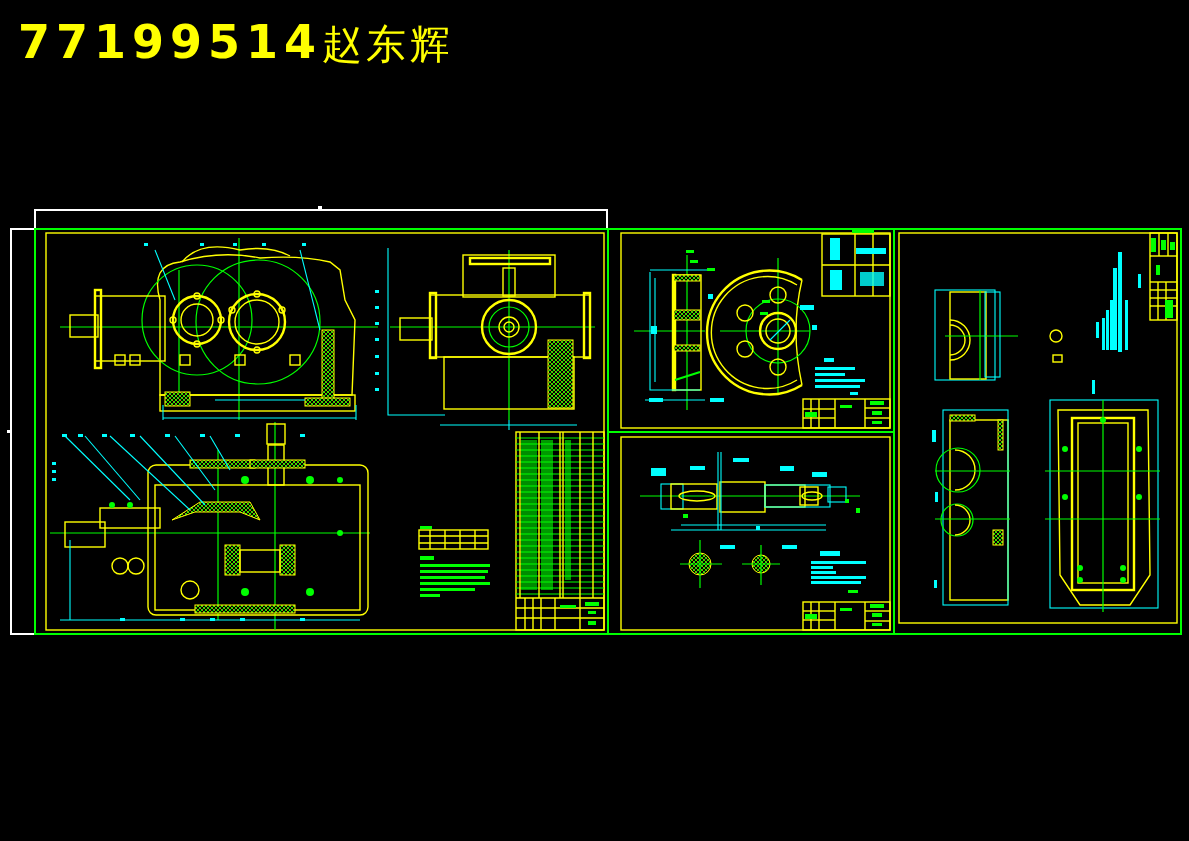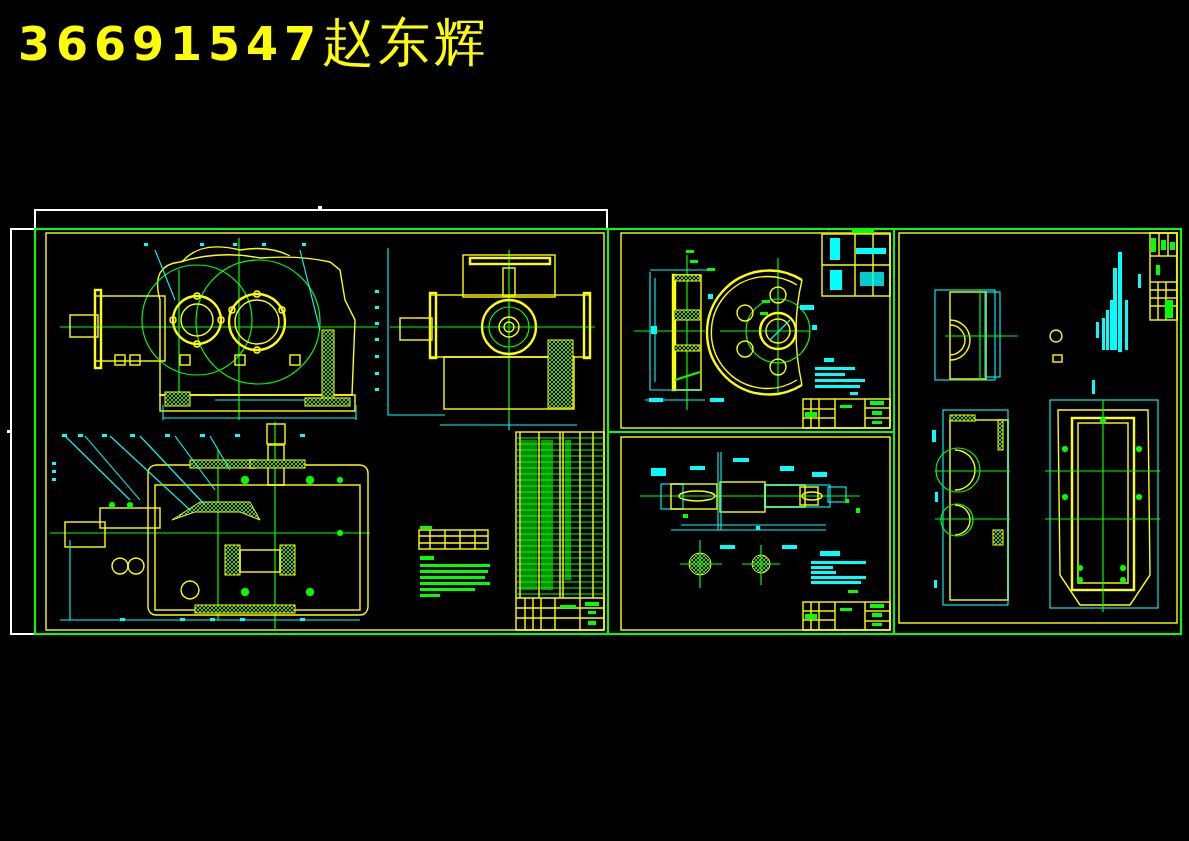--- a/index.html
+++ b/index.html
@@ -1,34 +1,34 @@
 <!DOCTYPE html>
 <html><head>
   <meta charset="utf-8">
   <style>
     html,body{margin:0;padding:0;background:#000;}
     body{width:1189px;height:841px;position:relative;overflow:hidden;font-family:"DejaVu Sans",sans-serif;}
     #title{position:absolute;left:18px;top:14px;height:56px;line-height:56px;font-size:46px;font-weight:bold;color:#ffff00;letter-spacing:6px;white-space:nowrap;}
-    #title .cn{font-weight:normal;letter-spacing:4px;font-size:52px;}
+    #title .cn{font-weight:normal;letter-spacing:4px;font-size:40px;}
     svg{position:absolute;left:0;top:0;}
     .y{stroke:#ffff00;fill:none;stroke-width:1.4;}
     .yt{stroke:#ffff00;fill:none;stroke-width:2.4;}
     .g{stroke:#00ff00;fill:none;stroke-width:1.2;}
     .gt{stroke:#00ff00;fill:none;stroke-width:2;}
     .c{stroke:#00ffff;fill:none;stroke-width:1.1;}
     .w{stroke:#ffffff;fill:none;stroke-width:2;}
     .gf{fill:#00ff00;}
     .cf{fill:#00ffff;}
     .hatch{fill:url(#hatch);stroke:#ffff00;stroke-width:1;}
   </style>
 </head>
 <body>
 
 <div id="title">
-  <span>36691547</span><span class="cn">赵东辉</span>
+  <span>77199514</span><span class="cn">赵东辉</span>
 </div>
 
 <svg width="1189" height="841" viewBox="0 0 1189 841">
   <defs>
     <pattern id="hatch" width="4" height="4" patternUnits="userSpaceOnUse">
       <rect width="4" height="4" fill="#000"></rect>
       <path d="M0,4 L4,0" stroke="#00ff00" stroke-width="1"></path>
       <path d="M0,0 L4,4" stroke="#ffff00" stroke-width="0.6"></path>
     </pattern>
   </defs>

